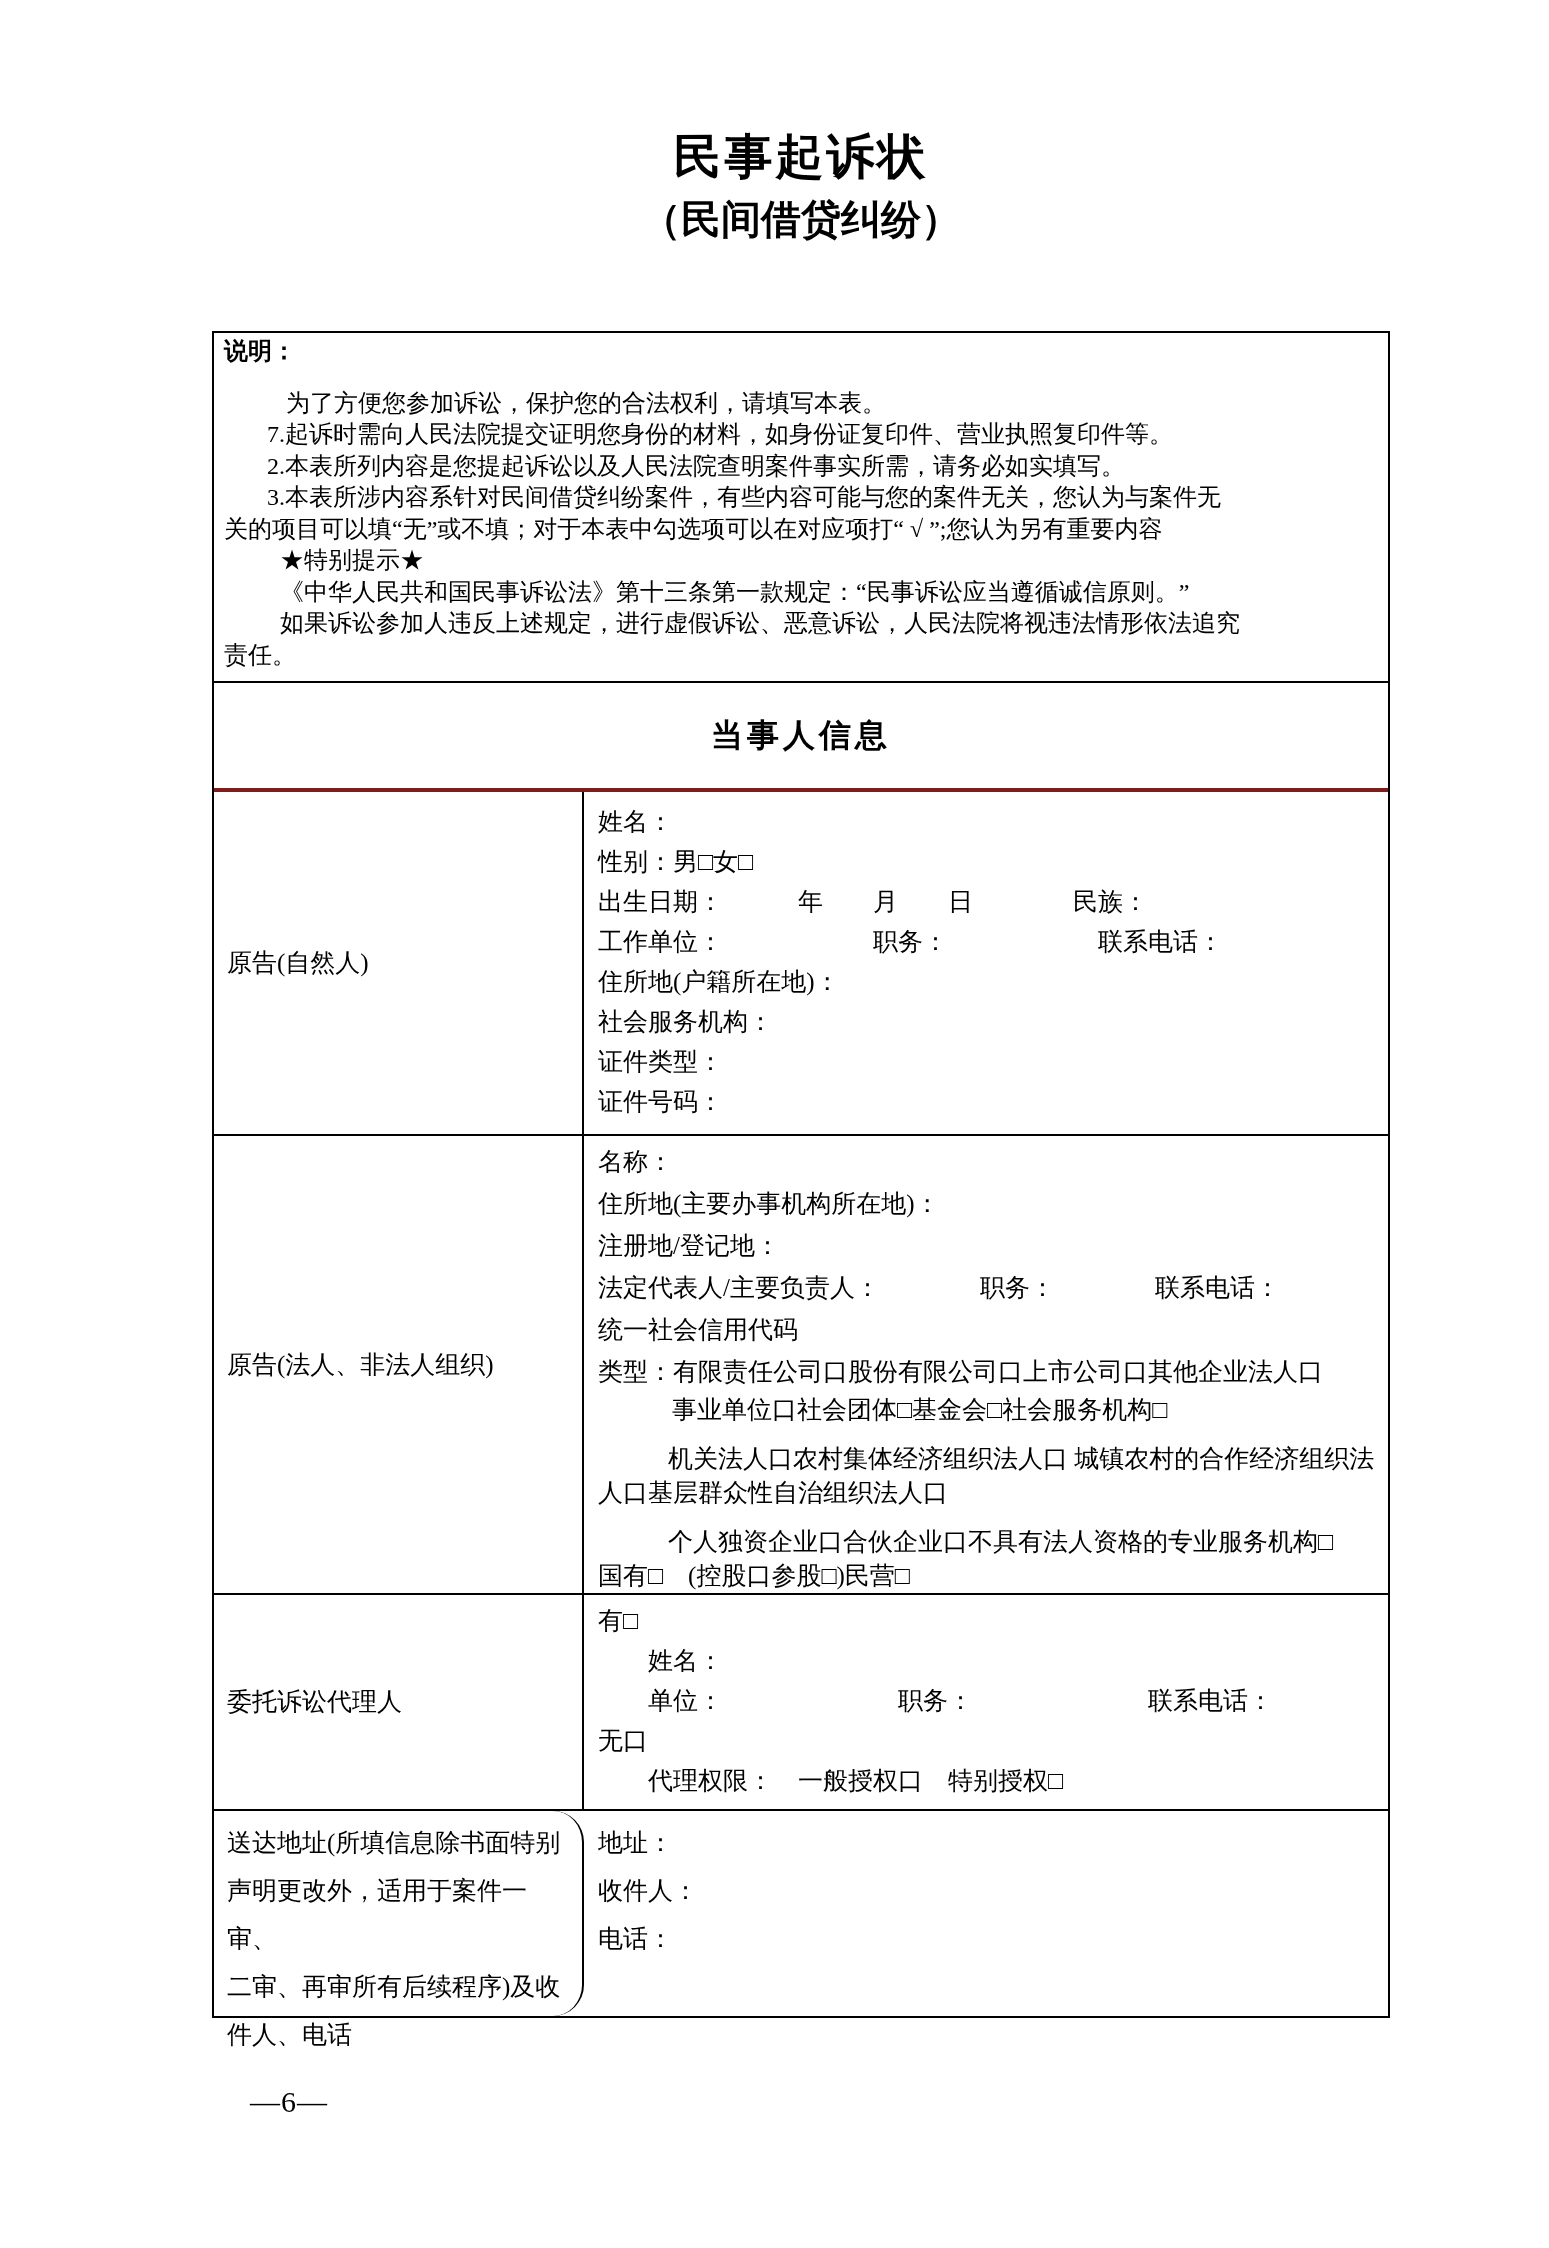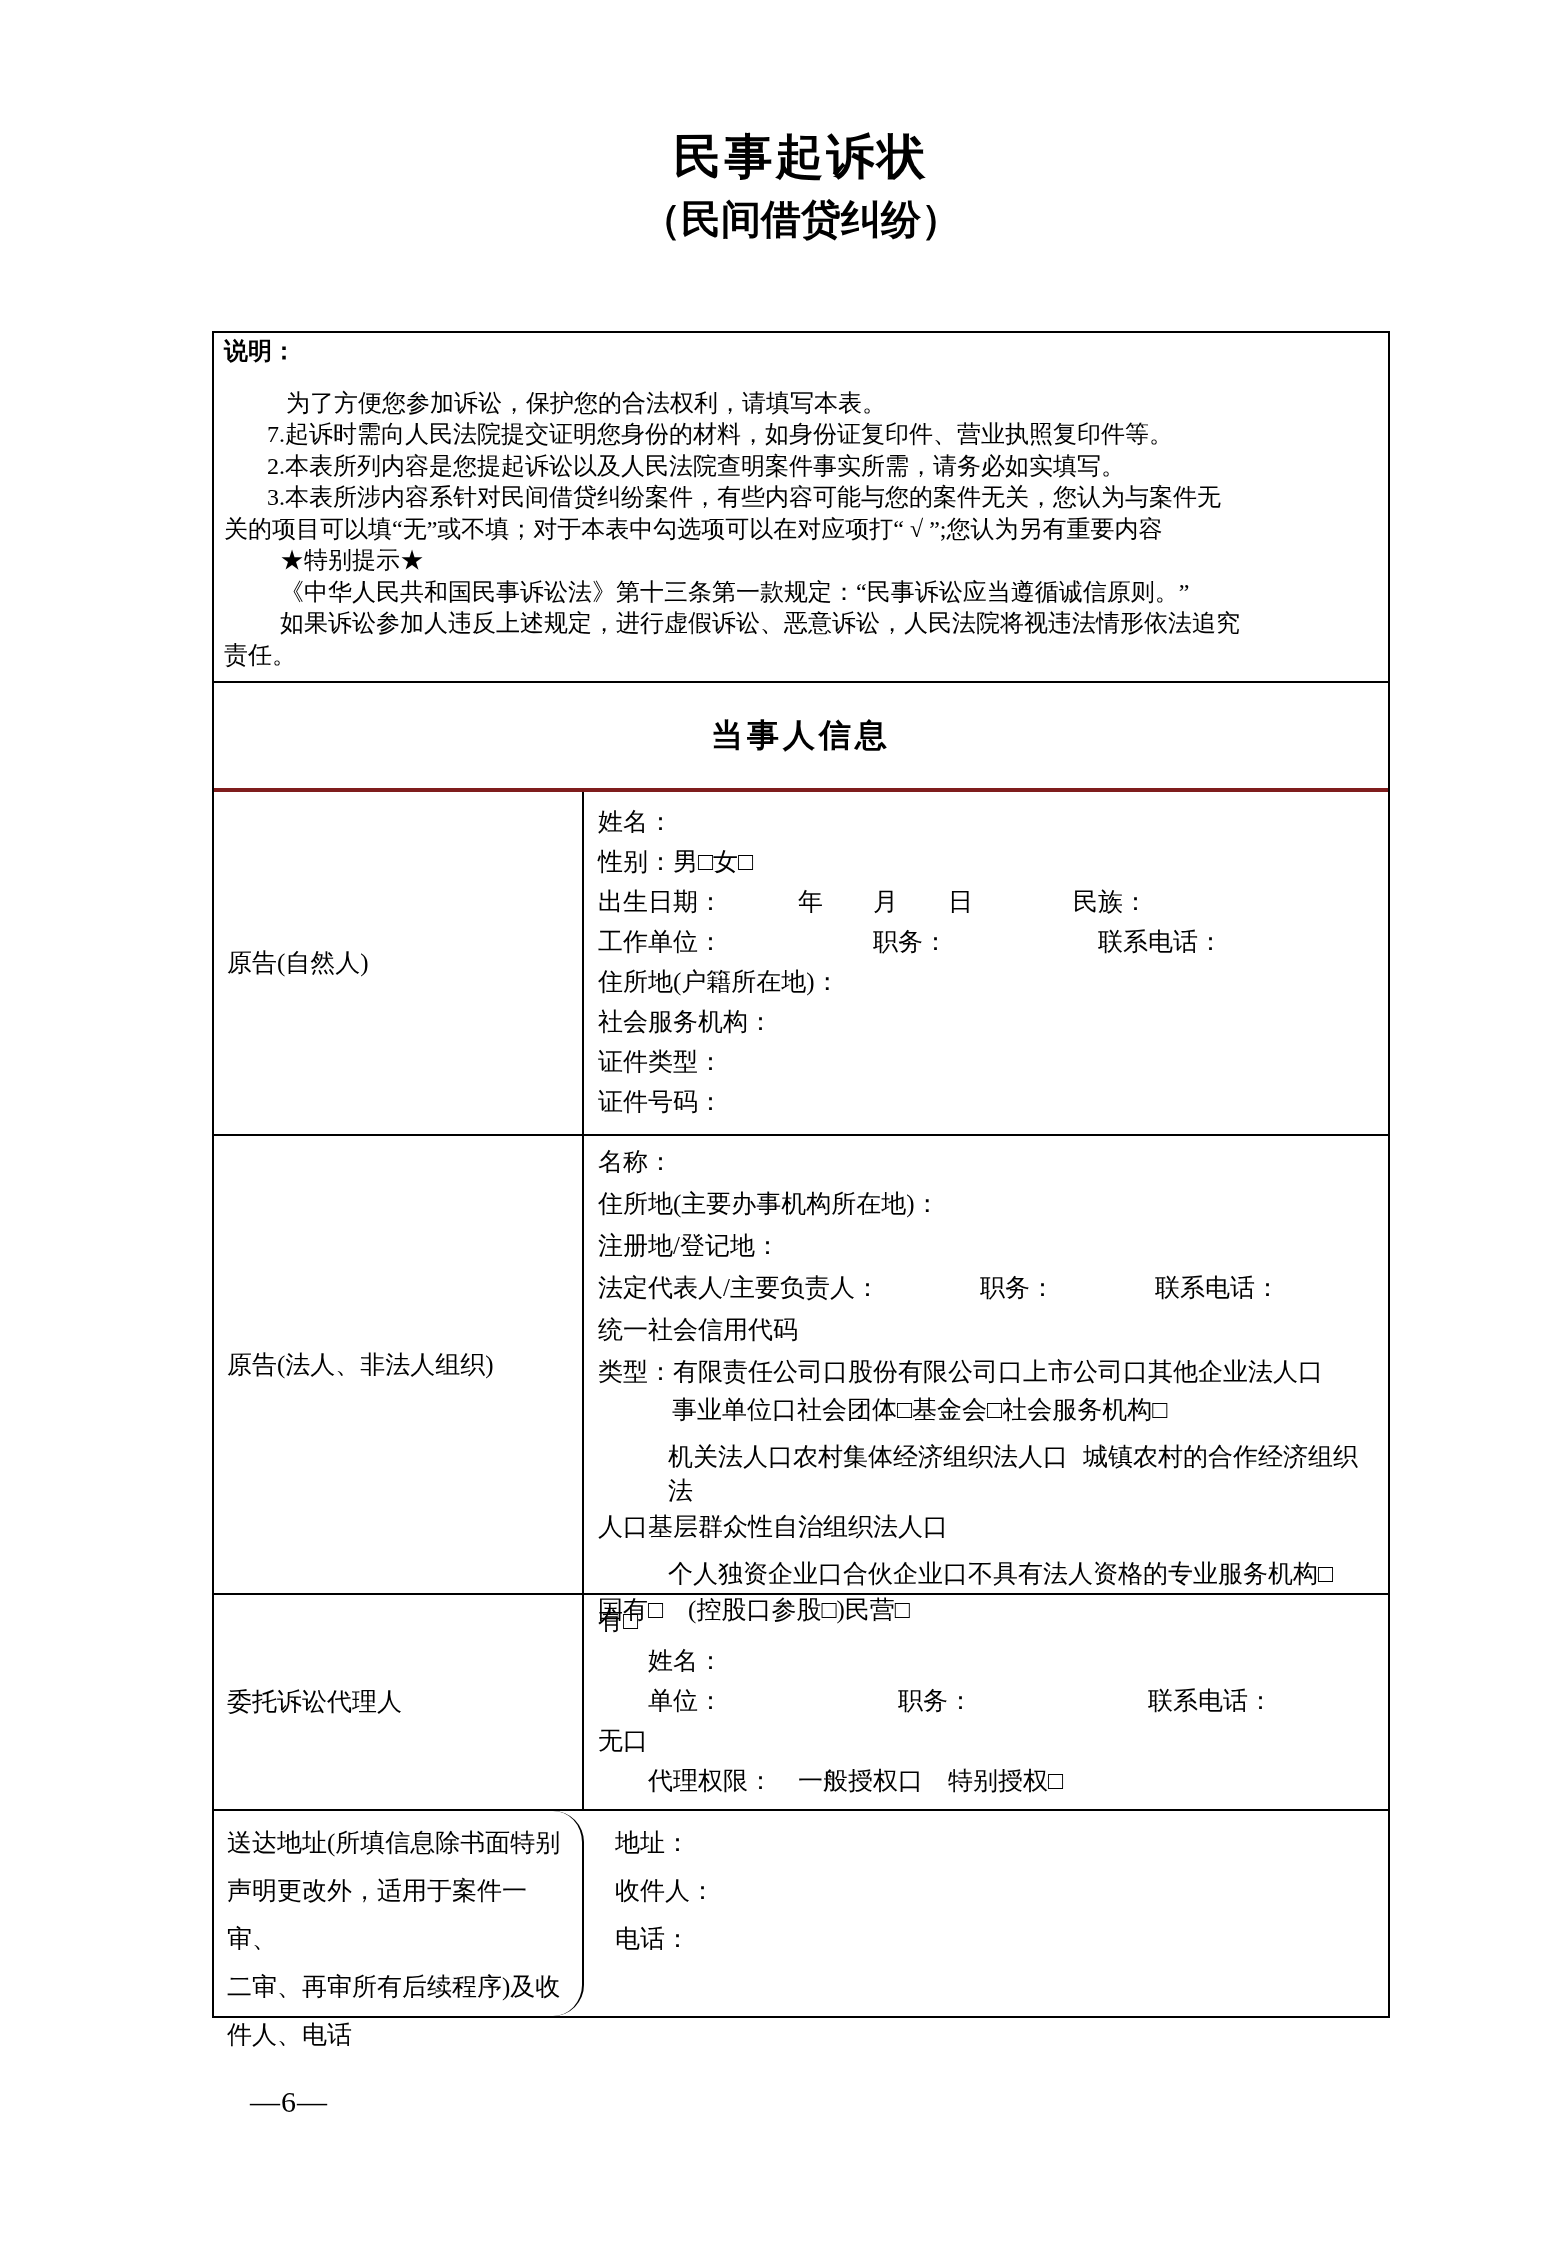--- a/index.html
+++ b/index.html
@@ -30,24 +30,24 @@
   .cell-r { flex:1; font-size:25px; padding:0 8px 0 14px; }
 
   .r1 { height:344px; } .r1 .cell-r { padding-top:10px; }
   .r2 { height:459px; } .r2 .cell-r { padding-top:5px; }
   .r3 { height:216px; } .r3 .cell-r { padding-top:6px; }
   .r4 { height:205px; } .r4 .cell-r { padding-top:8px; }
 
   .fl40 { line-height:40px; }
   .fl42 { line-height:42px; }
   .fl34 { line-height:34px; }
-  .fl48 { line-height:48px;margin-left:17px; }
+  .fl48 { line-height:48px; }
   .gap  { margin-top:15px; }
   .t1 { padding-left:74px; }   
-  .t2 { padding-left:70px;font-family:Liberation Mono, monospace; }   
+  .t2 { padding-left:70px; }   
   .ind2em { padding-left:50px; } 
 
   .footer { position:absolute; left:250px; top:2085px; font-size:30px; letter-spacing:1px; }
 </style>
 </head>
 <body>
 
 <div class="content">
 
   <div class="title">民事起诉状</div>

